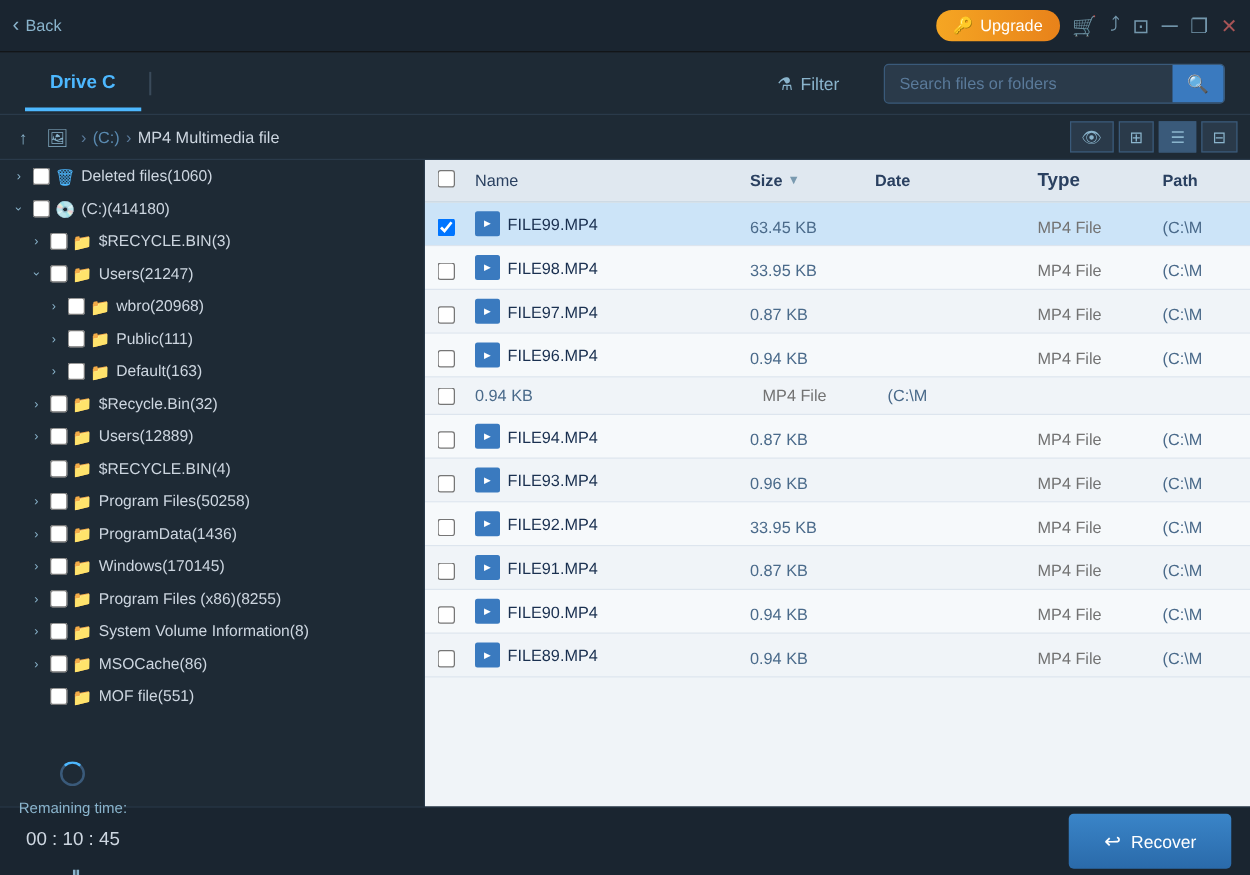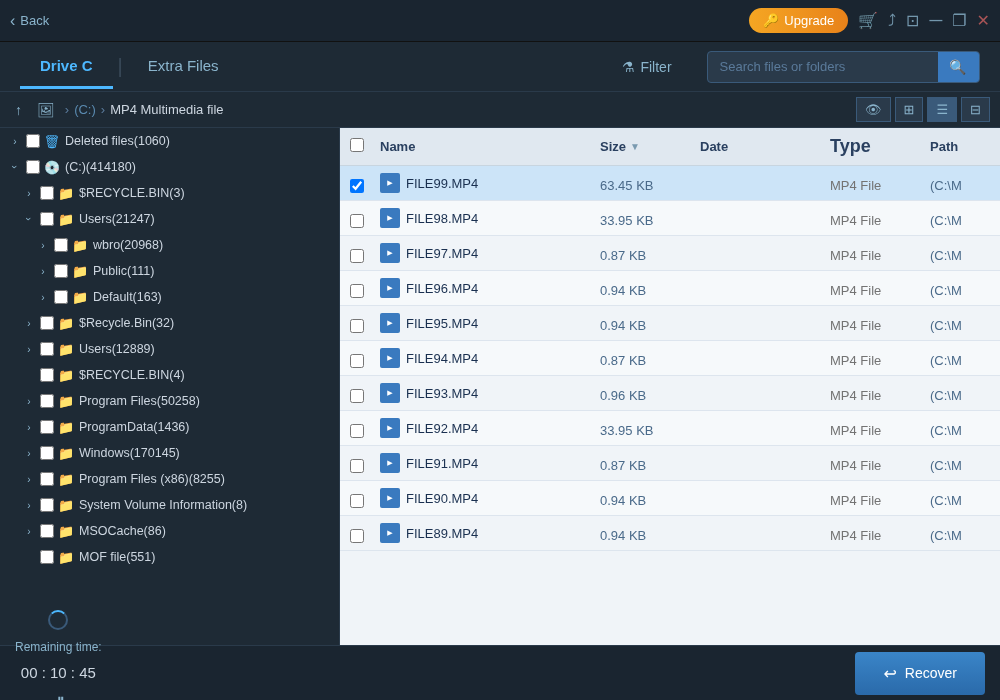--- a/index.html
+++ b/index.html
@@ -249,24 +249,24 @@
       display: flex;
       align-items: center;
       background: #e0e8f0;
       border-bottom: 1px solid #c8d5e0;
       padding: 8px 10px;
       position: sticky;
       top: 0;
       z-index: 10;
     }
     .th-cb { width: 30px; flex-shrink: 0; }
-    .th-name { flex: 1; color: #2a4060; font-weight: 700; font-size: 13px; display: flex; align-items: center; gap: 4px; }
+    .th-name { flex: 1; color: #2a4060; font-weight: 400; font-size: 13px; display: flex; align-items: center; gap: 4px; }
     .th-size { width: 100px; color: #2a4060; font-weight: 600; font-size: 13px; display: flex; align-items: center; gap: 4px; }
     .th-date { width: 130px; color: #2a4060; font-weight: 600; font-size: 13px; }
-    .th-type { width: 100px; color: #2a4060; font-weight: 600; font-size: 18px; }
+    .th-type { width: 100px; color: #2a4060; font-weight: 600; font-size: 15px; }
     .th-path { width: 60px; color: #2a4060; font-weight: 600; font-size: 13px; }
     .sort-arrow { color: #7a9ab0; font-size: 10px; }
 
     .table-row {
       display: flex;
       align-items: flex-end;
       padding: 7px 10px;
       border-bottom: 1px solid #dde5ee;
       cursor: pointer;
     }
@@ -382,21 +382,20 @@
     <span class="toolbar-icon">⊡</span>
     <span class="toolbar-icon" style="font-size:18px;">─</span>
     <span class="toolbar-icon">❐</span>
     <span class="toolbar-icon" style="color:#cc6060;">✕</span>
   </div>
 </div>
 
 <div class="tab-bar">
   <div class="tab active">Drive C</div>
   <div class="tab-divider">|</div>
-  <div class="tab">Extra Files</div>
   <div class="tab-spacer"></div>
   <div class="filter-btn">
     <span style="font-size:14px;">⚗</span>
     <span>Filter</span>
   </div>
   <div class="search-box">
     <input class="search-input" type="text" placeholder="Search files or folders" style="">
     <button class="search-btn">🔍</button>
   </div>
 </div>
@@ -629,26 +628,20 @@
         <div class="td-size">0.94 KB</div>
         <div class="td-date"></div>
         <div class="td-type">MP4 File</div>
         <div class="td-path">(C:\M</div>
       </div>
 
       <div class="table-row">
         <div class="td-cb">
             <input type="checkbox" class="row-cb" style="">
           </div>
-        <div class="td-name">
-          <div class="file-thumb">
-              <span style="font-size:7px;">▶</span>
-            </div>
-          <span>FILE95.MP4</span>
-        </div>
         <div class="td-size">0.94 KB</div>
         <div class="td-date"></div>
         <div class="td-type">MP4 File</div>
         <div class="td-path">(C:\M</div>
       </div>
 
       <div class="table-row">
         <div class="td-cb">
             <input type="checkbox" class="row-cb" style="">
           </div>

